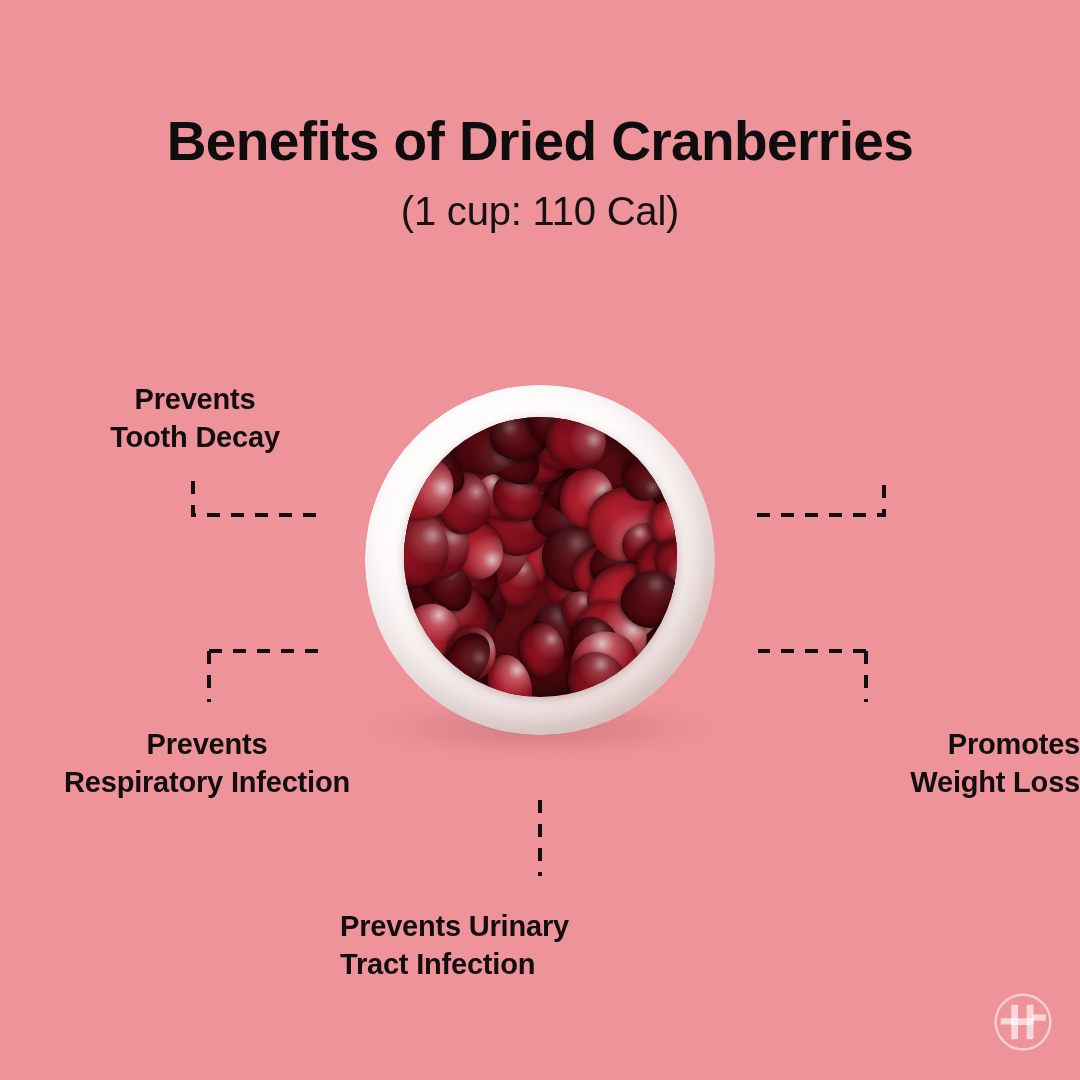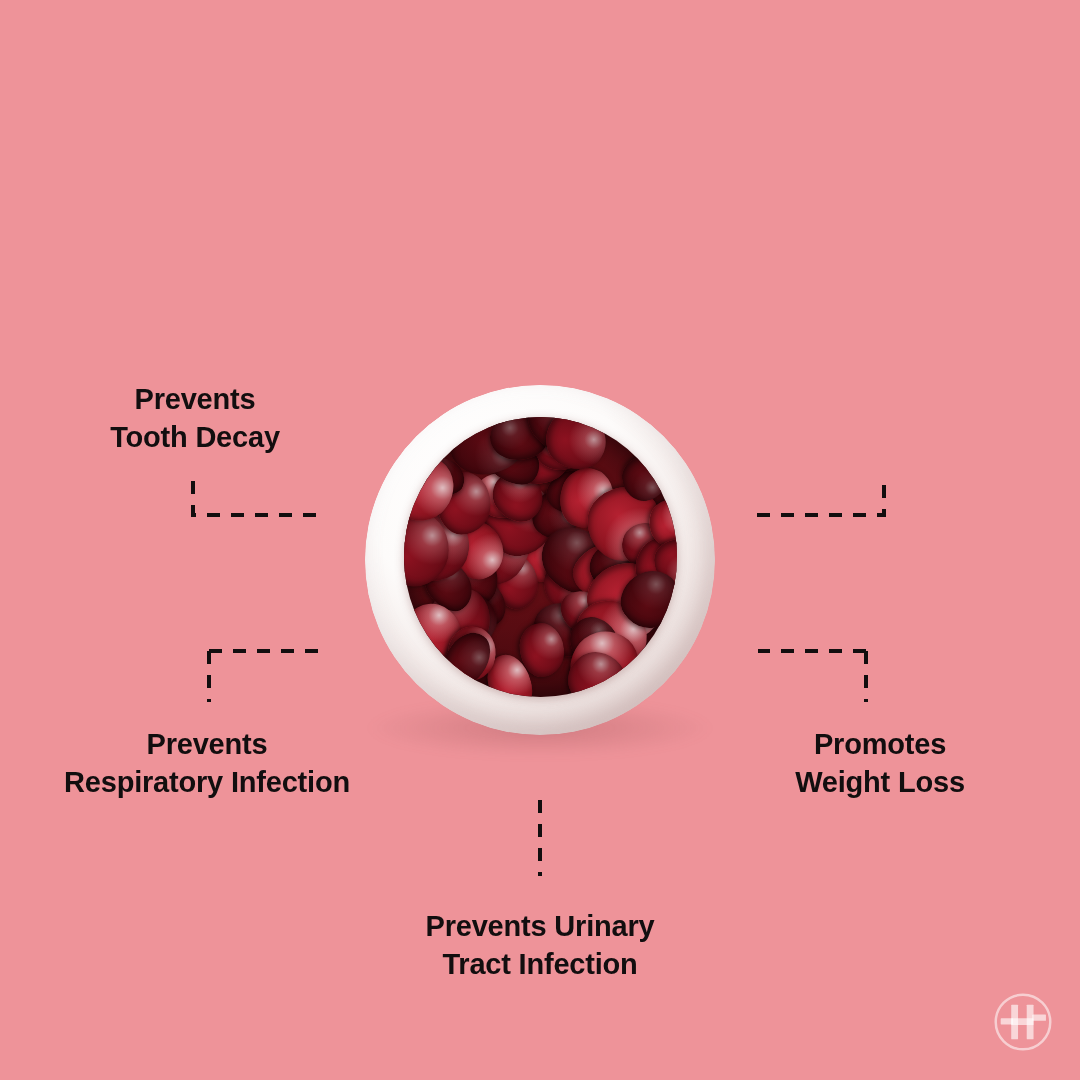--- a/index.html
+++ b/index.html
@@ -135,21 +135,21 @@
     font-weight: 700;
     line-height: 1.30;
     letter-spacing: -0.2px;
     white-space: pre-line;
   }
 
   .label-tooth-decay       { left: 0;    top: 381px; width: 390px; text-align: center; }
   .label-digestion         { right: 0;   top: 381px; width: 390px; text-align: center; }
   .label-respiratory       { left: 0;    top: 726px; width: 414px; text-align: center; }
   .label-weight-loss       { right: 0;   top: 726px; width: 400px; text-align: center; }
-  .label-urinary           { left: 340px;top: 908px; width: 400px; text-align: center; }
+  .label-urinary           { left: 340px;top: 908px; width: 400px; text-align: left; }
 
   
   .connectors {
     position: absolute;
     inset: 0;
     width: 1080px;
     height: 1080px;
     pointer-events: none;
   }
 
@@ -160,20 +160,24 @@
     bottom: 27px;
     width: 62px;
     height: 62px;
   }
 </style>
 </head>
 <body style="background: rgb(238, 147, 153);">
 
 <div class="canvas" style="background: rgb(238, 147, 153);">
 
+  <div class="header">
+    <div class="title">Benefits of Dried Cranberries</div>
+    <div class="subtitle">(1 cup: 110 Cal)</div>
+  </div>
 
   <div class="bowl-shadow"></div>
   <div class="bowl-wrap">
     <div class="bowl">
       <div class="bowl-well">
         <div class="berries" id="berry-layer">
             <div class="berry b-light" style="left: 42.7465%; top: 42.2097%; width: 16.4209%; height: 16.7545%; transform: rotate(106.354deg);"></div>
             <div class="berry " style="left: 51.3193%; top: 50.0372%; width: 18.2987%; height: 18.0066%; transform: rotate(177.418deg);"></div>
             <div class="berry " style="left: 32.0778%; top: 50.7195%; width: 19.116%; height: 14.7282%; transform: rotate(73.2155deg);"></div>
             <div class="berry " style="left: 23.8016%; top: 38.9522%; width: 23.9907%; height: 19.0641%; transform: rotate(124.286deg);"></div>
@@ -242,21 +246,21 @@
     <path d="M 540 800 L 540 876" fill="none" stroke="#120e0f" stroke-width="4" stroke-dasharray="13 11" stroke-linecap="butt"></path>
   </svg>
 
   <div class="label label-tooth-decay" style="color: rgb(18, 14, 15);">Prevents
 Tooth Decay</div>
 
 
   <div class="label label-respiratory" style="color: rgb(18, 14, 15);">Prevents
 Respiratory Infection</div>
 
-  <div class="label label-weight-loss" style="color: rgb(18, 14, 15);">Promotes
+  <div class="label label-weight-loss" style="color: rgb(18, 14, 15); text-align: right;">Promotes
 Weight Loss</div>
 
   <div class="label label-urinary" style="color: rgb(18, 14, 15);">Prevents Urinary
 Tract Infection</div>
 
   <svg class="logo" viewBox="0 0 100 100">
     <circle cx="50" cy="50" r="44" fill="none" stroke="#ffffff" stroke-opacity="0.55" stroke-width="4"></circle>
     <g fill="#ffffff" fill-opacity="0.62">
       <rect x="31" y="22" width="11" height="56" rx="1"></rect>
       <rect x="56" y="22" width="11" height="56" rx="1"></rect>

